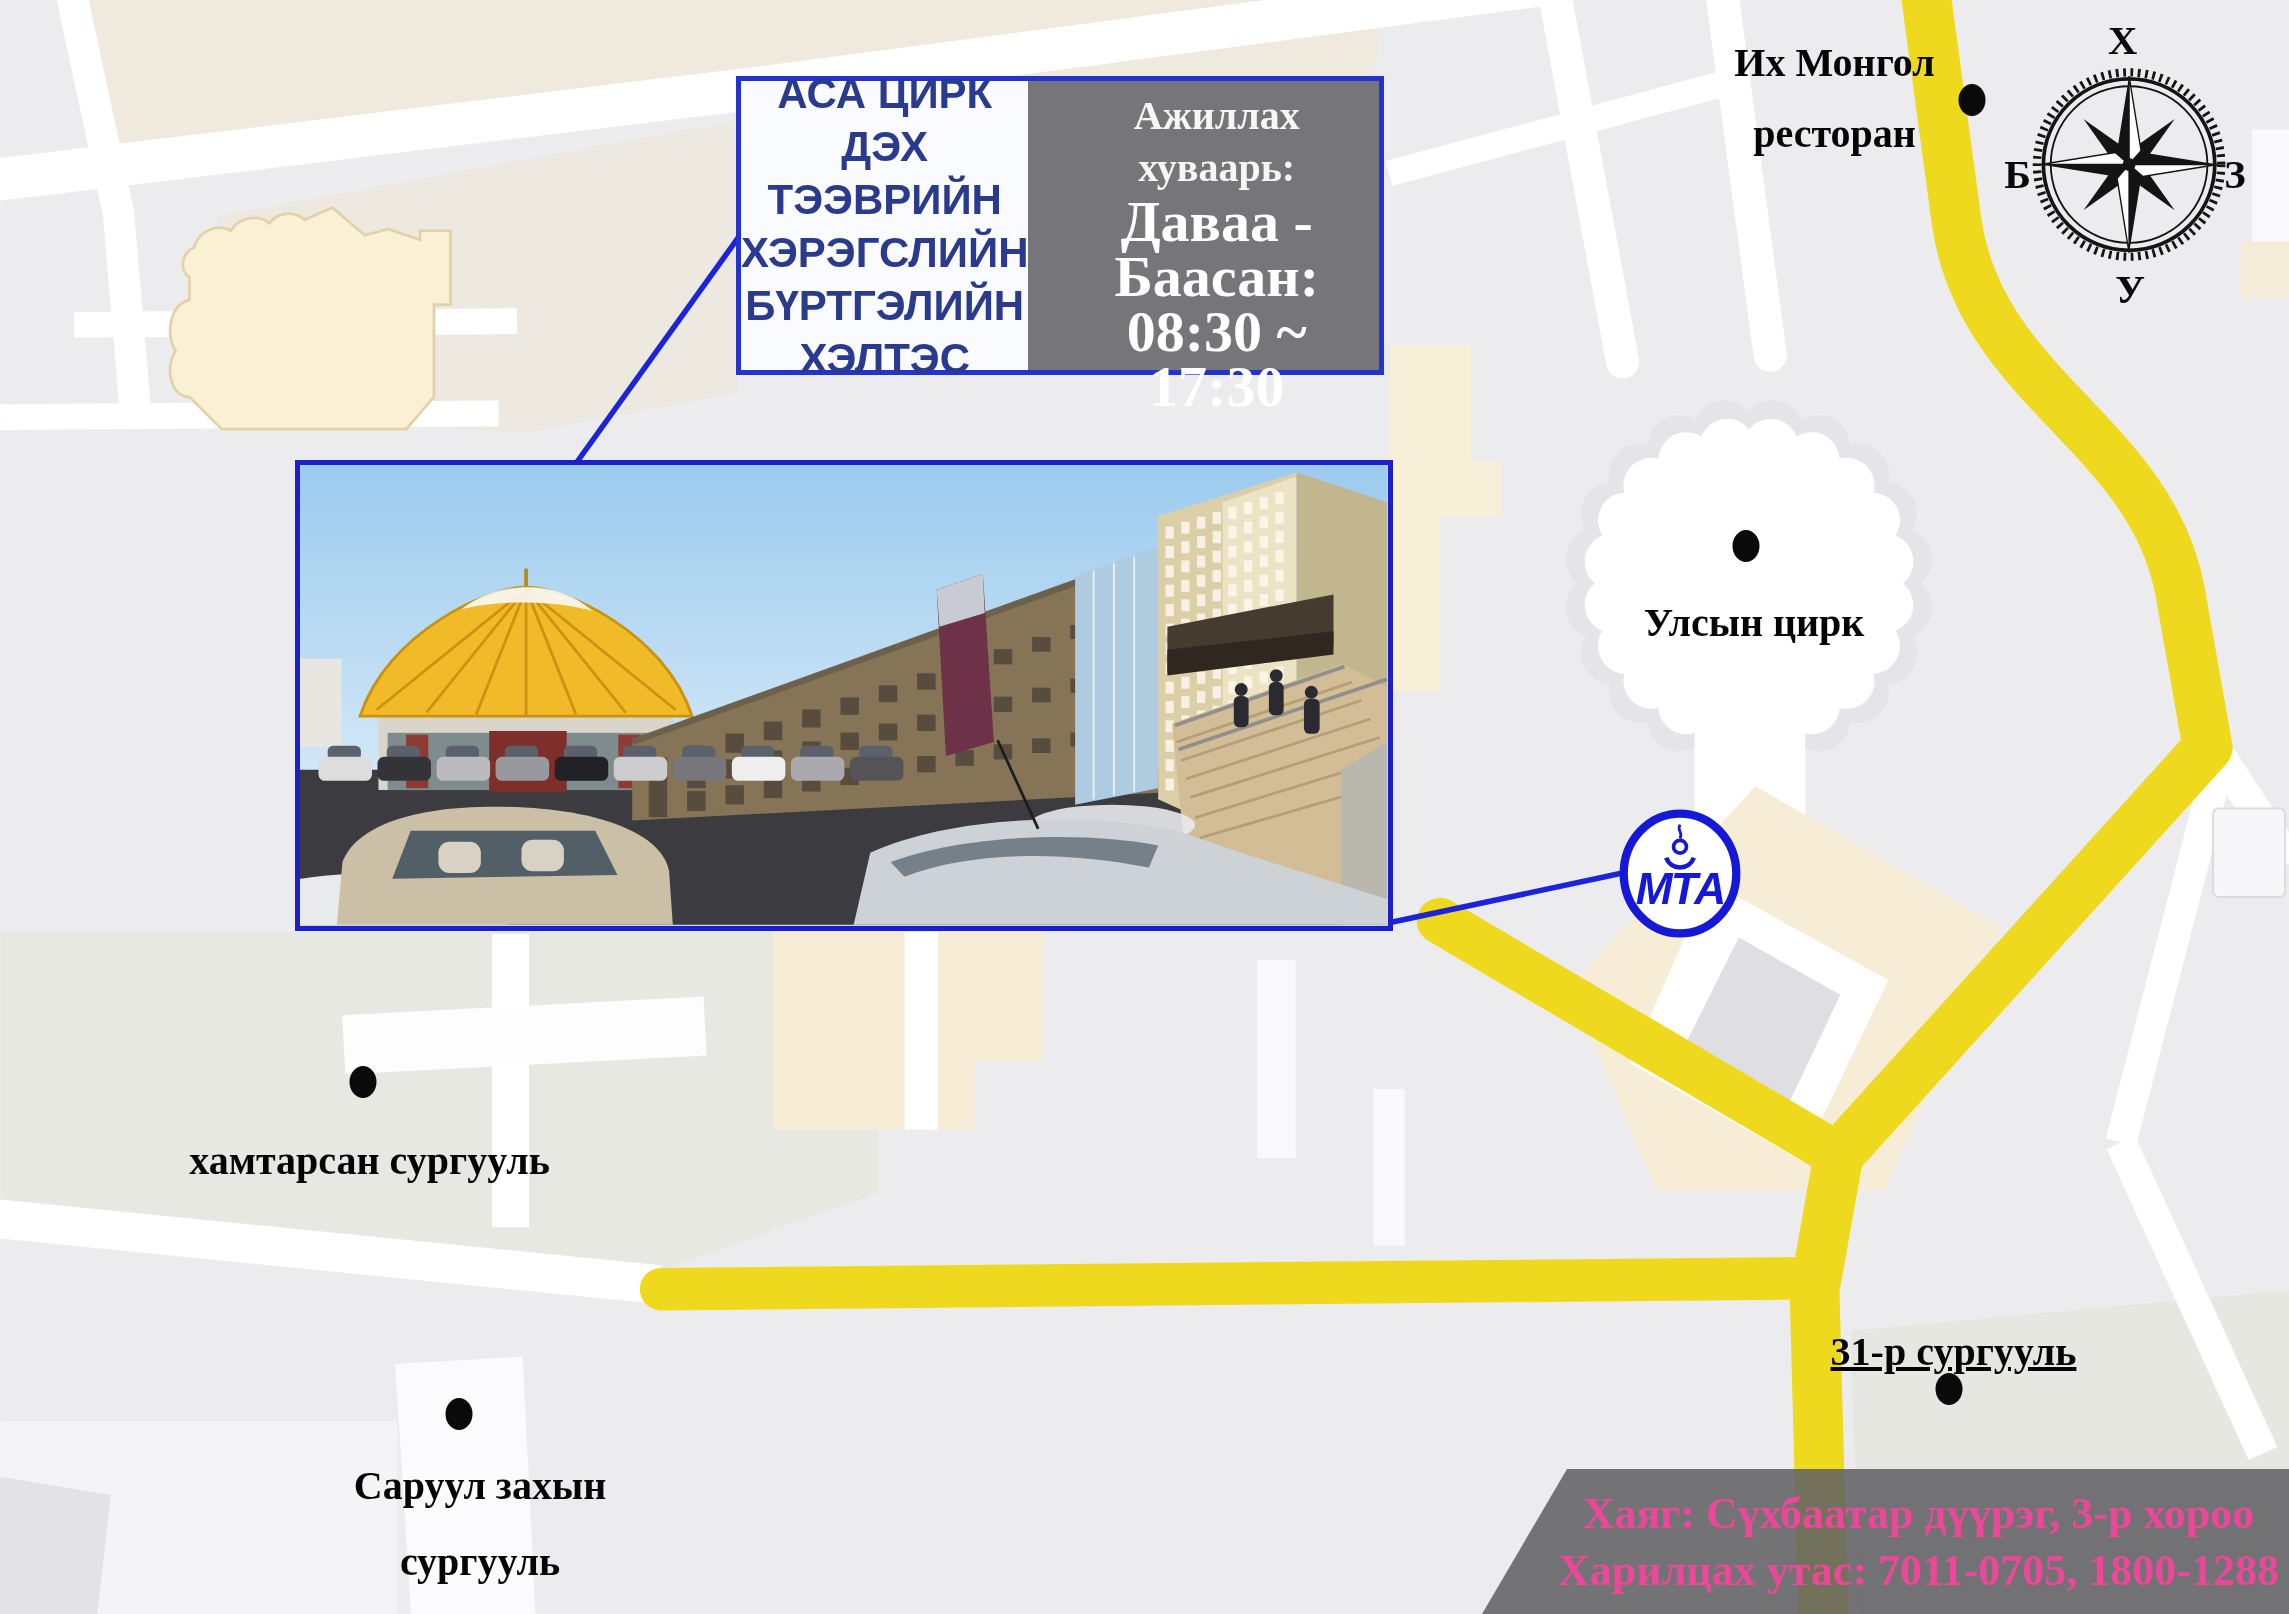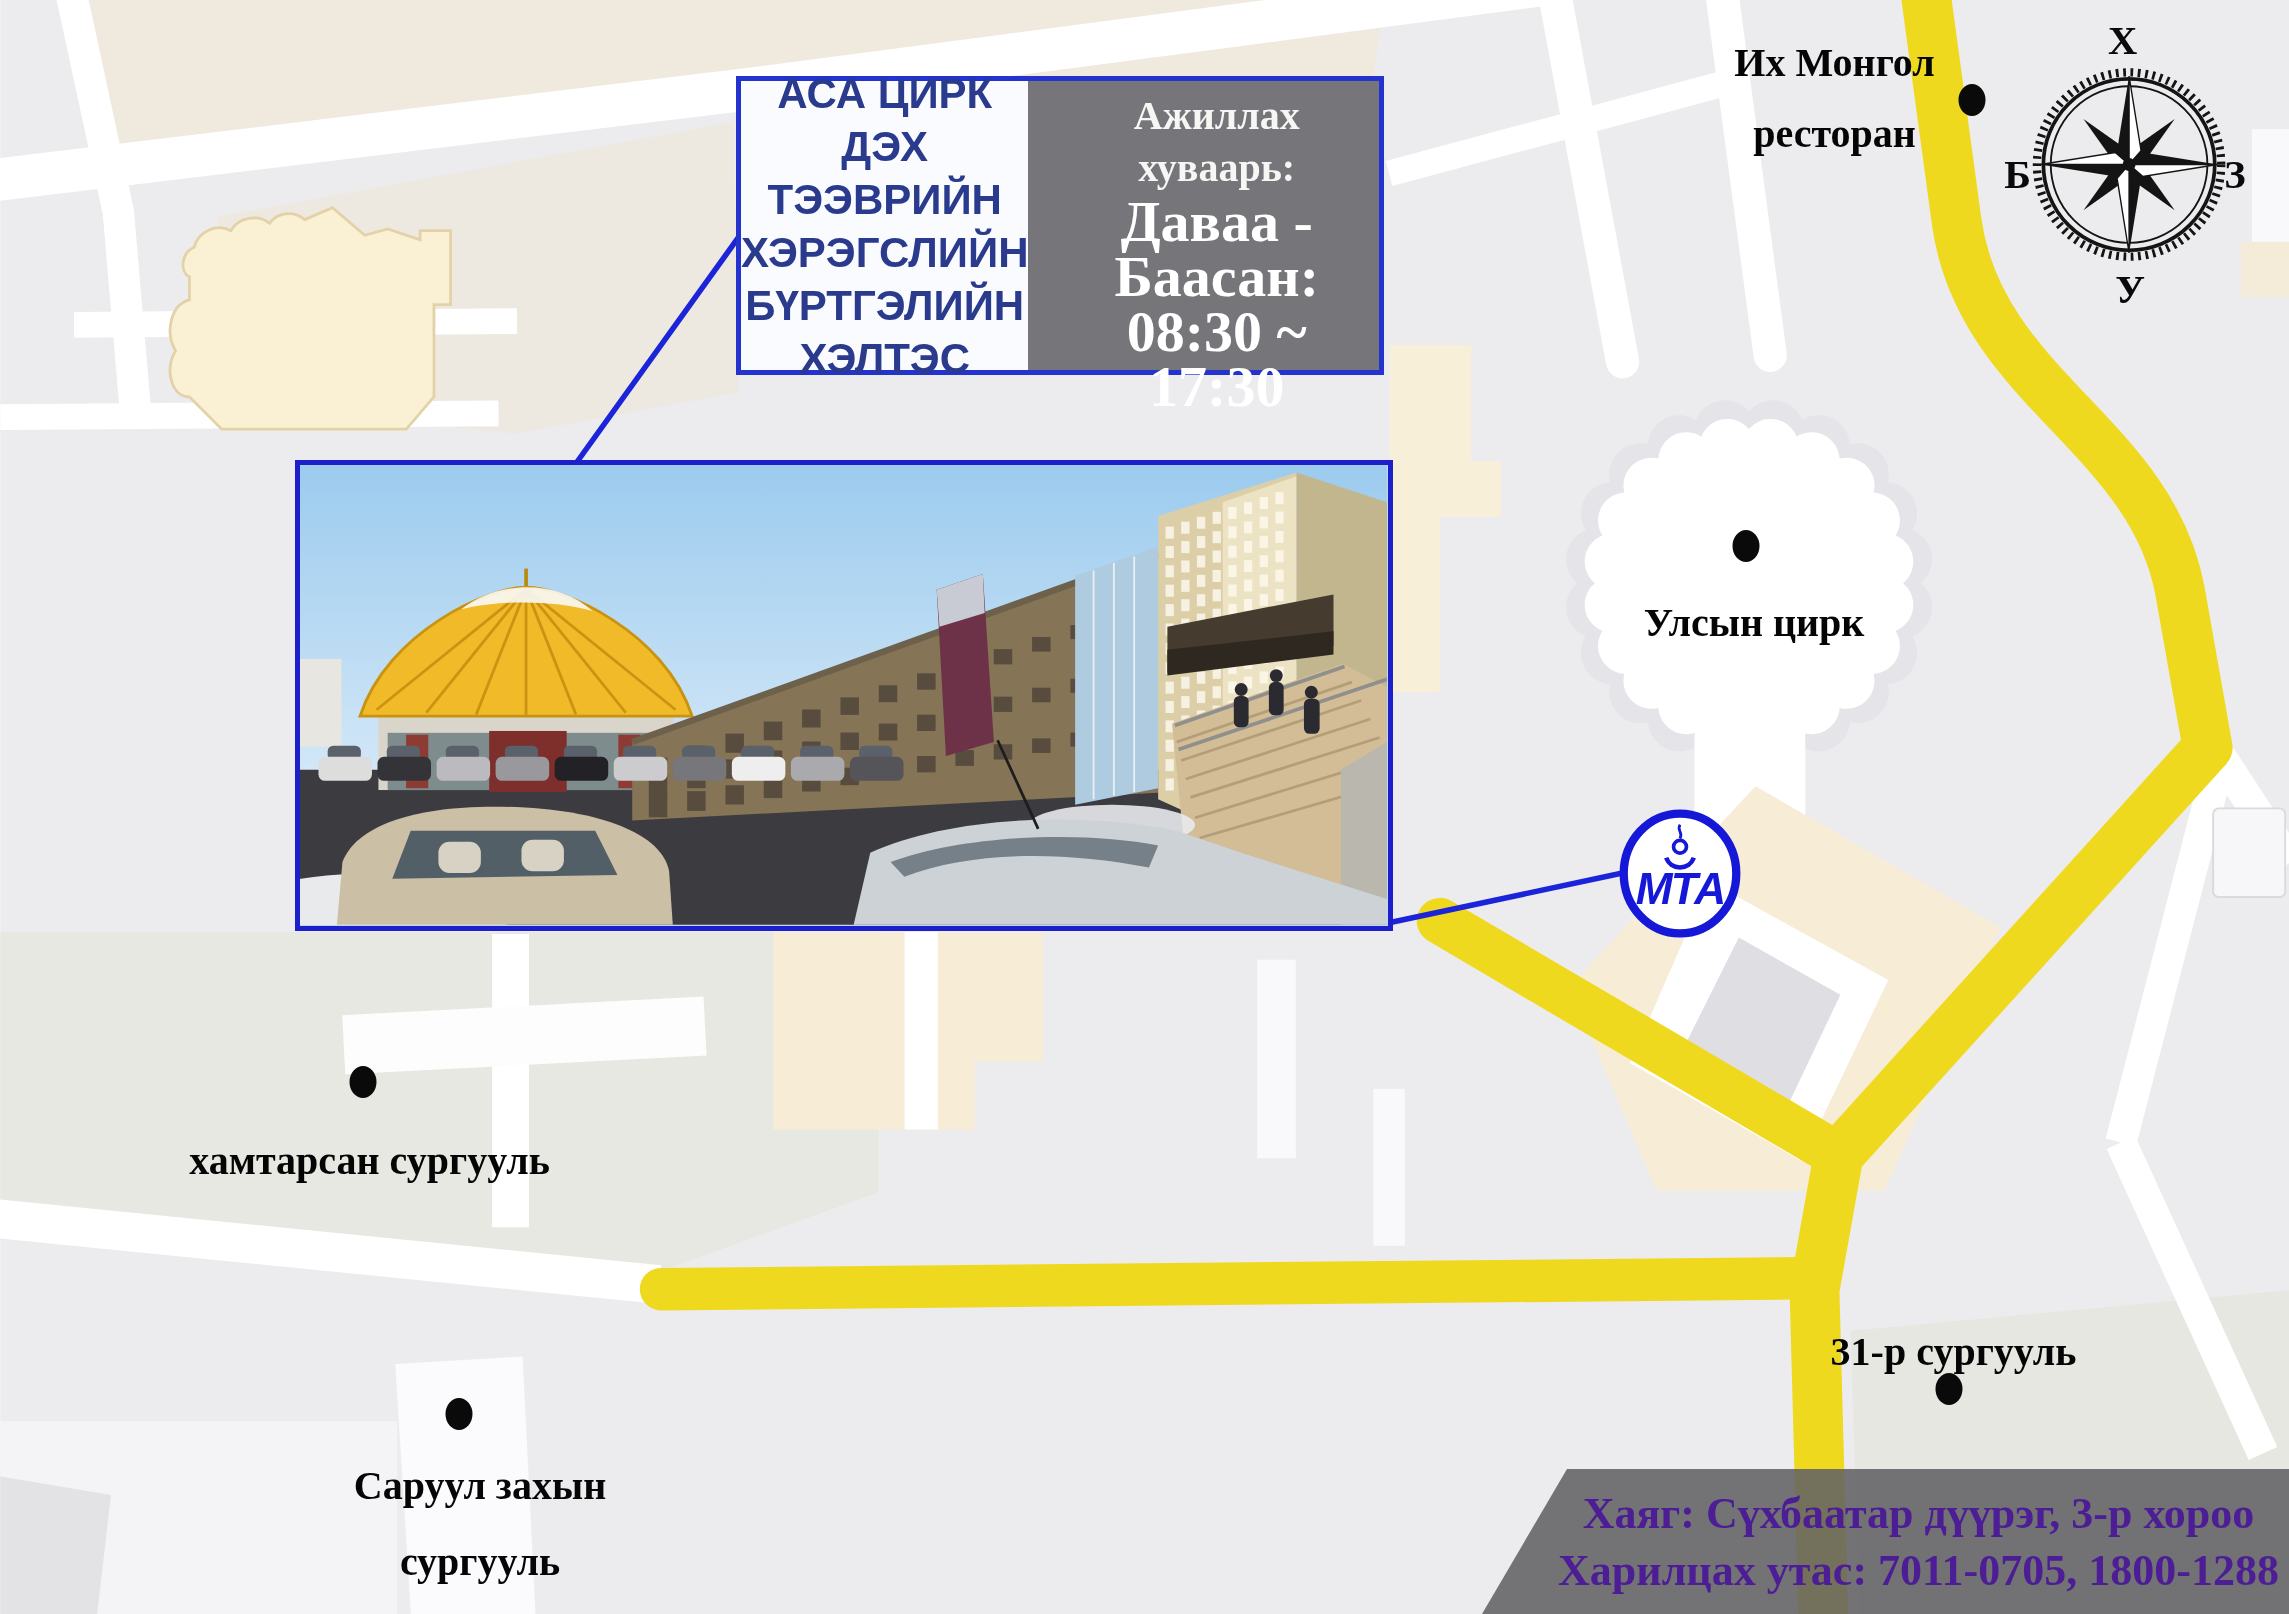--- a/index.html
+++ b/index.html
@@ -35,21 +35,21 @@
               font-family:"Liberation Serif", serif;font-weight:700;text-align:center;}
   #hours-label{font-size:40px;line-height:52px;}
   #hours-value{font-size:58px;line-height:55px;color:#ffffff;}
 
   #address-box{position:absolute;left:1482px;top:1469px;width:808px;height:145px;
                background:rgba(96,96,100,0.87);z-index:4;
                clip-path:polygon(85px 0, 100% 0, 100% 100%, 0 100%);
                display:flex;flex-direction:column;justify-content:center;
                padding-left:65px;box-sizing:border-box;
                font-family:"Liberation Serif", serif;font-weight:700;
-               color:#4c1d95;text-align:center;}
+               color:#ec4899;text-align:center;}
   #address-box div{font-size:44px;line-height:57px;white-space:nowrap;}
 </style>
 </head>
 <body>
 
 <div id="stage">
 
   <svg id="map-base" width="2290" height="1614" viewBox="0 0 2481 1749">
 
     <rect x="0" y="0" width="2481" height="1749" fill="#ececee"></rect>
@@ -128,21 +128,21 @@
   <div class="mlabel" style="left:1597px;top:576px;width:314px;">
     <span>Улсын цирк</span>
   </div>
   <div class="mlabel" style="left:102px;top:1113px;width:535px;line-height:56px;">
     <span>хамтарсан сургууль</span>
   </div>
   <div class="mlabel" style="left:226px;top:1438px;width:508px;line-height:56px;">
     <span>Саруул захын</span>
     <span>сургууль</span>
   </div>
-  <div class="mlabel" style="left:1792px;top:1305px;width:323px;">
+  <div class="mlabel" style="left:1792px;top:1305px;width:323px;text-decoration:underline;">
     <span>31-р сургууль</span>
   </div>
 
   <svg id="compass" width="258" height="306" viewBox="0 0 280 332">
     <g transform="translate(139,172)">
       <circle r="100" fill="none" stroke="#141414" stroke-width="9" stroke-dasharray="3 5"></circle>
       <circle r="93" fill="none" stroke="#141414" stroke-width="4"></circle>
       <circle r="85" fill="none" stroke="#141414" stroke-width="2"></circle>
       <g fill="#141414">
         <path d="M0,-70 L10,-11 L0,0 L-10,-11 Z" transform="rotate(45)"></path>

